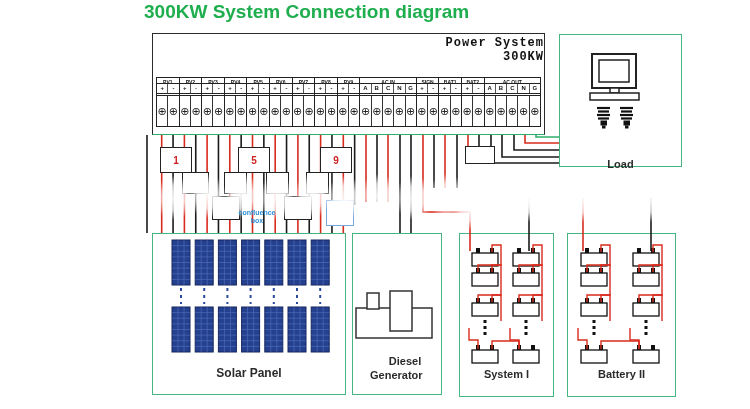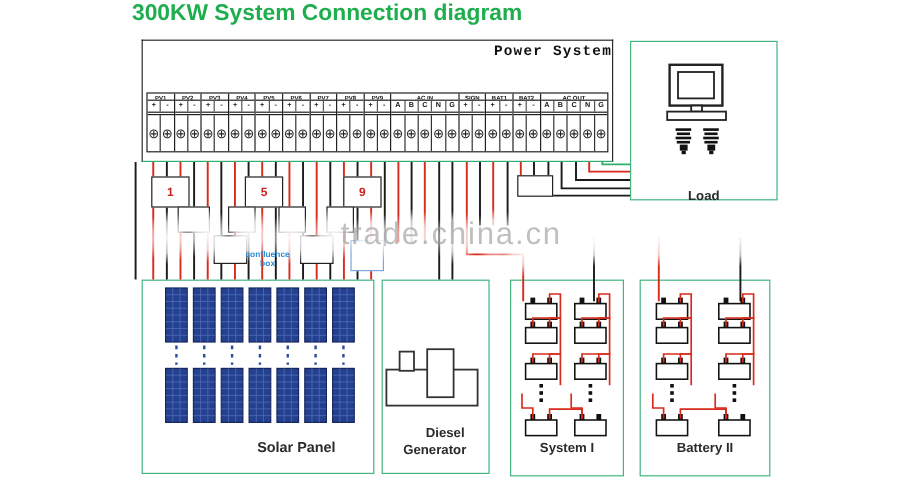--- a/index.html
+++ b/index.html
@@ -1,17 +1,17 @@
 <!DOCTYPE html>
 <html><head>
 <meta charset="utf-8">
 <style>
   html,body{margin:0;padding:0;background:#fff;}
   .canvas{position:relative;width:676px;height:409px;background:#fff;overflow:hidden;
-          font-family:"Liberation Sans",sans-serif;}
+          font-family:"Liberation Sans",sans-serif;margin-left:34px;}
   .title{position:absolute;left:110px;top:1px;font-size:19px;font-weight:bold;z-index:6;}
   .power-box{position:absolute;left:118px;top:33px;width:391px;height:100px;background:#fff;
              border:1.5px solid #2b2b2b;z-index:3;}
   .ps-line{width:100%;text-align:right;font-family:"Liberation Mono","DejaVu Sans Mono",monospace;
            font-weight:bold;font-size:12px;color:#111;letter-spacing:1px;line-height:14px;}
   .ps-line.first{margin-top:2px;}
   
   .tstrip{position:absolute;left:3px;top:43px;width:calc(100% - 6px);height:50px;
           display:flex;border:1px solid #222;background:#fff;box-sizing:border-box;}
   .tgroup{display:flex;flex-direction:column;border-right:1px solid #222;min-width:0;}
@@ -44,20 +44,21 @@
 </style>
 </head>
 <body>
 
 <div class="canvas">
 
   <div class="title" style="color: rgb(31, 174, 78);">300KW System Connection diagram</div>
 
   <div class="power-box" style="border-bottom-color: rgb(47, 174, 110);">
     <div class="ps-line first">Power System</div>
+    <div class="ps-line">300KW</div>
     <div class="tstrip" id="tstrip">
         <div class="tgroup" style="flex-grow: 2;">
           <div class="gname">PV1</div>
           <div class="subrow">
             <div class="subcell">+</div>
             <div class="subcell">-</div>
           </div>
           <div class="screwrow">
             <div class="screwcell">⊕</div>
             <div class="screwcell">⊕</div>
@@ -221,21 +222,21 @@
       </div>
   </div>
 
   <div class="sec-box" style="left: 525px; top: 34px; width: 123px; height: 133px; border-color: rgb(68, 181, 129);"></div>
   <div class="sec-box" style="left: 118px; top: 233px; width: 194px; height: 162px; border-color: rgb(68, 181, 129);"></div>
   <div class="sec-box" style="left: 318px; top: 233px; width: 90px; height: 162px; border-color: rgb(68, 181, 129);"></div>
   <div class="sec-box" style="left: 425px; top: 233px; width: 95px; height: 164px; border-color: rgb(68, 181, 129);"></div>
   <div class="sec-box" style="left: 533px; top: 233px; width: 109px; height: 164px; border-color: rgb(68, 181, 129);"></div>
 
   <div class="sec-label" style="left:525px;top:158px;width:123px;font-size:11px;">Load</div>
-  <div class="sec-label" style="left:118px;top:366px;width:194px;padding-left:32px;">Solar Panel</div>
+  <div class="sec-label" style="left:118px;top:366px;width:194px;">Solar Panel</div>
   <div class="sec-label" style="left:336px;top:355px;width:70px;text-align:center;font-size:11px;">Diesel</div>
   <div class="sec-label" style="left:336px;top:369px;width:70px;text-align:left;font-size:11px;">Generator</div>
   <div class="sec-label" style="left:425px;top:368px;width:95px;font-size:11px;">System I</div>
   <div class="sec-label" style="left:533px;top:368px;width:109px;font-size:11px;">Battery II</div>
 
   <svg id="wires" width="750" height="409">
       <polyline points="127.7,131 127.7,233" fill="none" stroke="#d92b1c" stroke-width="1.6"></polyline>
       <polyline points="139.05,131 139.05,233" fill="none" stroke="#1b1b1b" stroke-width="1.6"></polyline>
       <polyline points="150.4,131 150.4,233" fill="none" stroke="#d92b1c" stroke-width="1.6"></polyline>
       <polyline points="161.75,131 161.75,233" fill="none" stroke="#1b1b1b" stroke-width="1.6"></polyline>
@@ -548,14 +549,13 @@
       <div class="glow" style="left: 361px; top: 176px;"></div>
       <div class="glow" style="left: 394px; top: 174px;"></div>
       <div class="glow" style="left: 429px; top: 176px;"></div>
       <div class="glow" style="left: 464px; top: 176px;"></div>
       <div class="glow" style="left: 476px; top: 178px;"></div>
       <div class="glow" style="left: 530px; top: 178px;"></div>
       <div class="glow" style="left: 598px; top: 178px;"></div>
       <div class="glow" style="left: 418px; top: 186px;"></div>
     </div>
 
-  <div class="watermark" style="color: rgb(153, 153, 153);">trade.china.cn</div>
 </div>
 
 </body></html>

